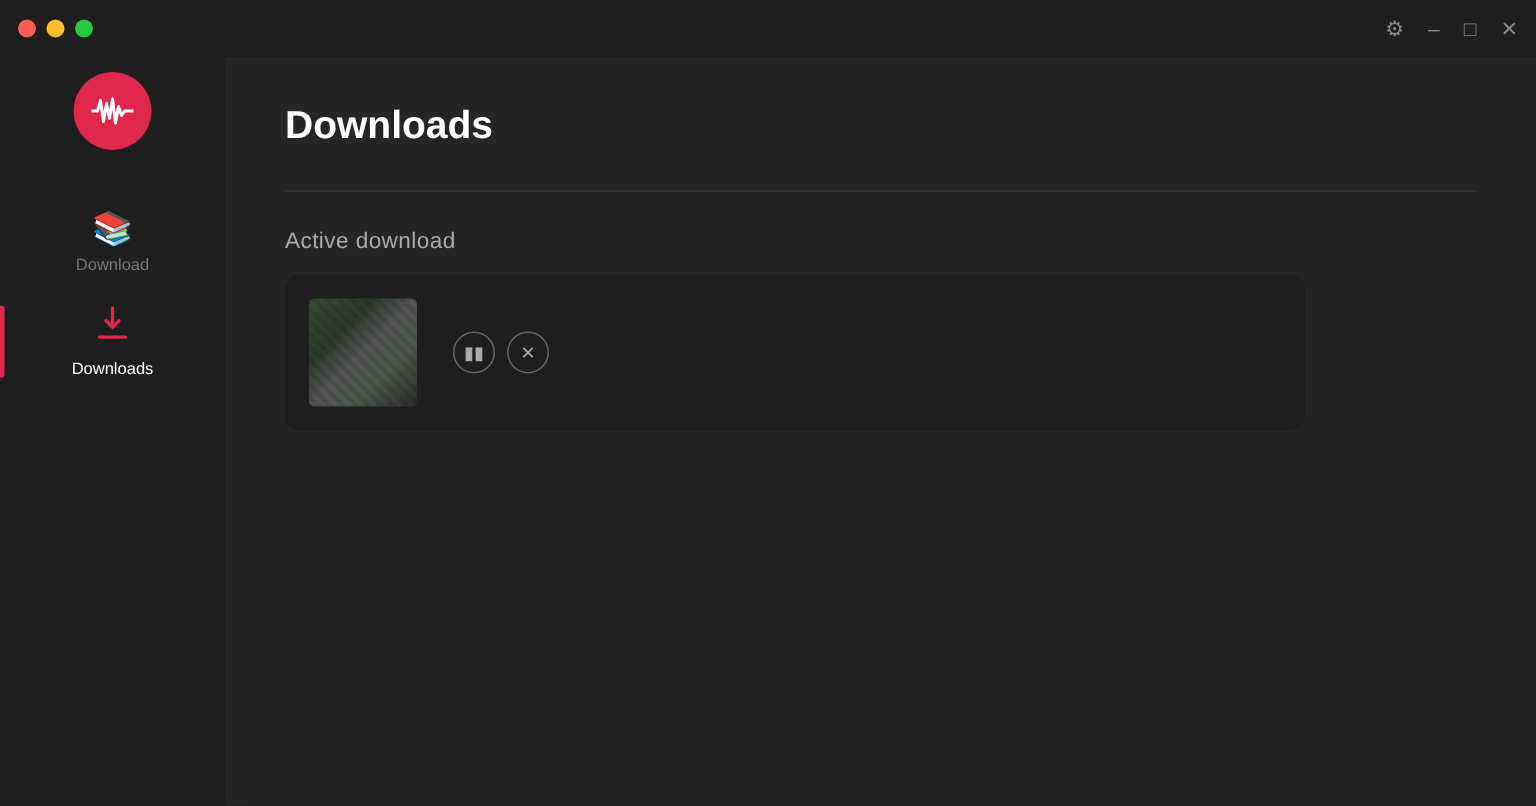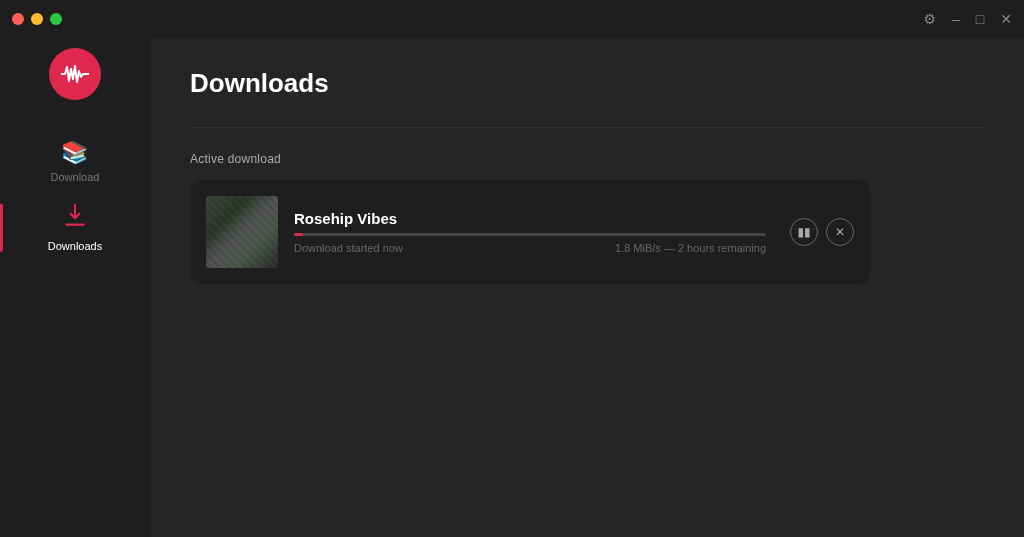--- a/index.html
+++ b/index.html
@@ -148,21 +148,21 @@
       margin-bottom: 28px;
     }
 
     .section-divider {
       border: none;
       border-top: 1px solid #333;
       margin-bottom: 24px;
     }
 
     .section-heading {
-      font-size: 12px;
+      font-size: 15px;
       font-weight: 500;
       color: #aaa;
       margin-bottom: 14px;
       letter-spacing: 0.02em;
     }
 
     
     .download-card {
       background: #1e1e1e;
       border-radius: 10px;
@@ -318,32 +318,20 @@
     <hr class="section-divider">
 
     <div class="section-heading">Active download</div>
 
     <div class="download-card">
 
       <div class="album-art">
         <div class="album-art-inner"></div>
       </div>
 
-      <div class="download-info">
-        <div class="download-title">Rosehip Vibes</div>
-
-        <div class="progress-bar-track">
-          <div class="progress-bar-fill" style="width: 2%"></div>
-        </div>
-
-        <div class="download-meta">
-          <span class="download-meta-start">Download started now</span>
-          <span class="download-meta-speed">1.8 MiB/s — 2 hours remaining</span>
-        </div>
-      </div>
 
       <div class="download-actions">
         <button class="action-btn" title="Pause">
           <span>▮▮</span>
         </button>
         <button class="action-btn" title="Cancel">
           <span>✕</span>
         </button>
       </div>
 

